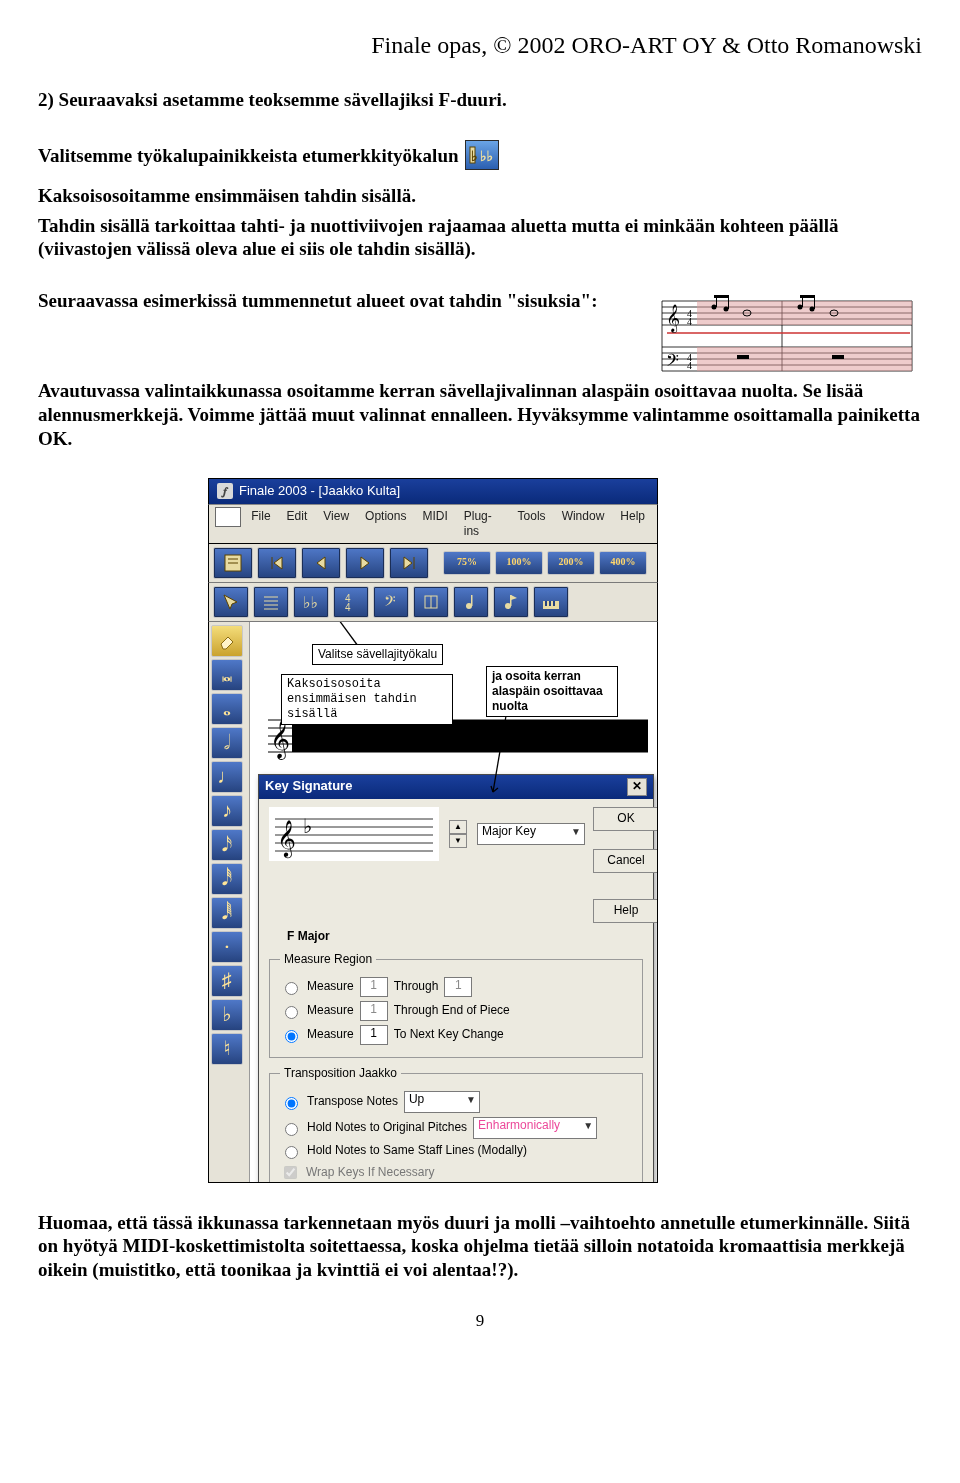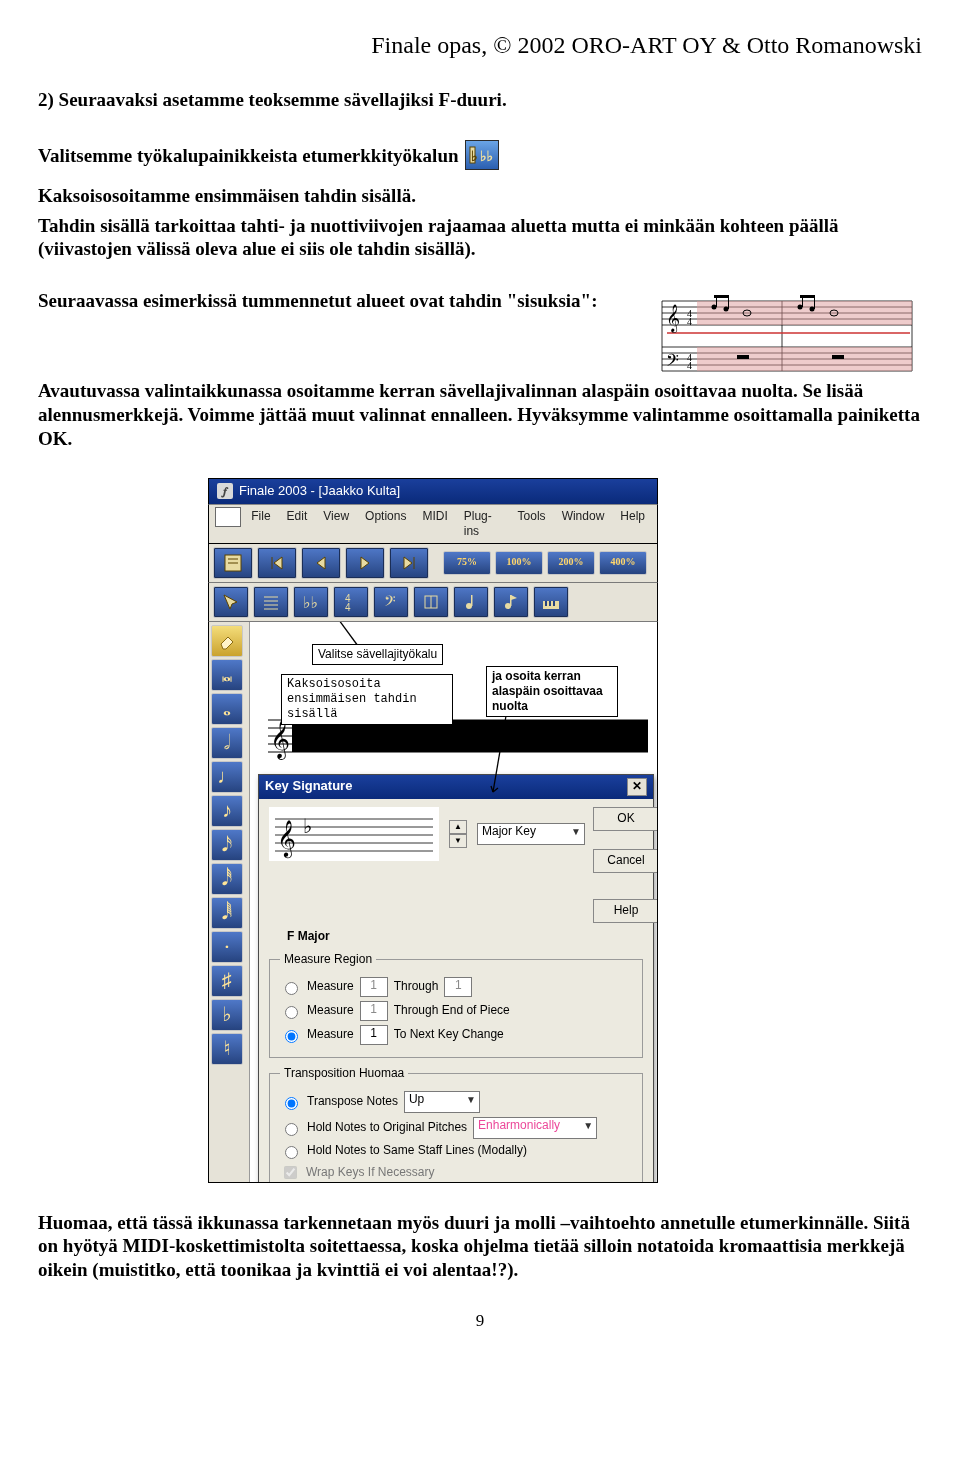--- a/index.html
+++ b/index.html
@@ -413,21 +413,21 @@
             </div>
             <div class="radio">
               <input type="radio" name="mr" checked="" data-interactable="true" style="">
               <span data-interactable="false">Measure</span>
               <span class="dlg-input" data-interactable="true">1</span>
               <span data-interactable="false">To Next Key Change</span>
             </div>
           </fieldset>
 
           <fieldset class="grp" data-interactable="false">
-            <legend data-interactable="false">Transposition Huomaa</legend>
+            <legend data-interactable="false">Transposition Jaakko</legend>
             <div class="radio">
               <input type="radio" name="tr" checked="" data-interactable="true" style="">
               <span data-interactable="false">Transpose Notes</span>
               <div class="dlg-select" style="width:52px;" data-interactable="true">Up</div>
             </div>
             <div class="radio">
               <input type="radio" name="tr" data-interactable="true" style="">
               <span data-interactable="false">Hold Notes to Original Pitches</span>
               <div class="dlg-select disabled" style="width:100px; color:#ec4899;" data-interactable="false">Enharmonically</div>
             </div>

